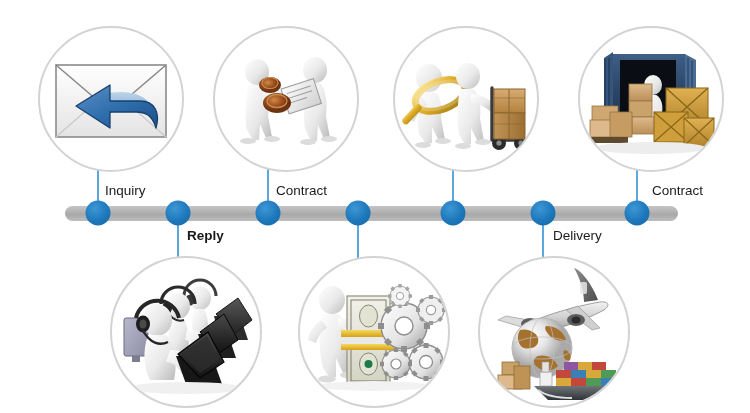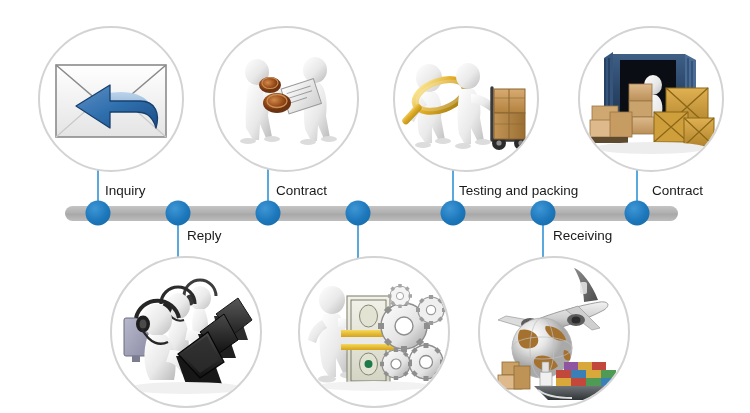--- a/index.html
+++ b/index.html
@@ -519,19 +519,18 @@
 
   <div class="tl-dot" style="left:98px;"></div>
   <div class="tl-dot" style="left:178px;"></div>
   <div class="tl-dot" style="left:268px;"></div>
   <div class="tl-dot" style="left:358px;"></div>
   <div class="tl-dot" style="left:453px;"></div>
   <div class="tl-dot" style="left:543px;"></div>
   <div class="tl-dot" style="left:637px;"></div>
 
   <div class="tl-label" style="left:105px;top:184px;">Inquiry</div>
-  <div class="tl-label" style="left:187px;top:229px;">Reply</div>
+  <div class="tl-label" style="left:187px;top:229px;font-weight:bold;">Reply</div>
   <div class="tl-label" style="left:276px;top:184px;">Contract</div>
-  <div class="tl-label" style="left:459px;top:184px;">Testing and packing</div>
-  <div class="tl-label" style="left:553px;top:229px;">Receiving</div>
+  <div class="tl-label" style="left:553px;top:229px;">Delivery</div>
   <div class="tl-label" style="left:652px;top:184px;">Contract</div>
 
 </div>
 
 </body></html>

